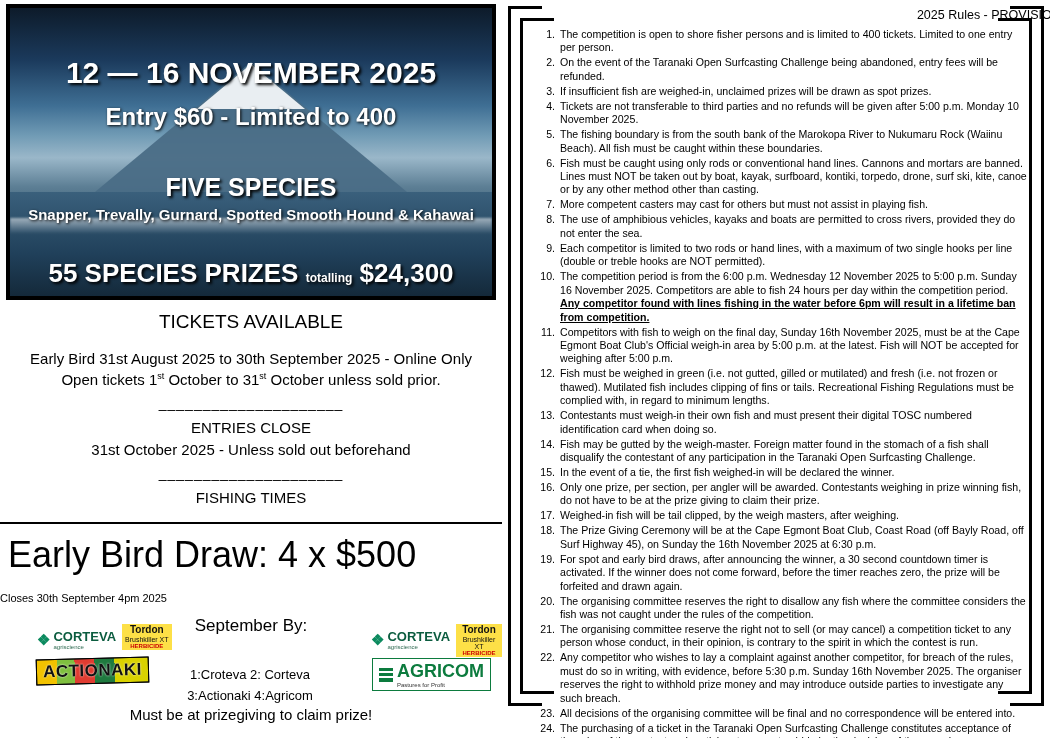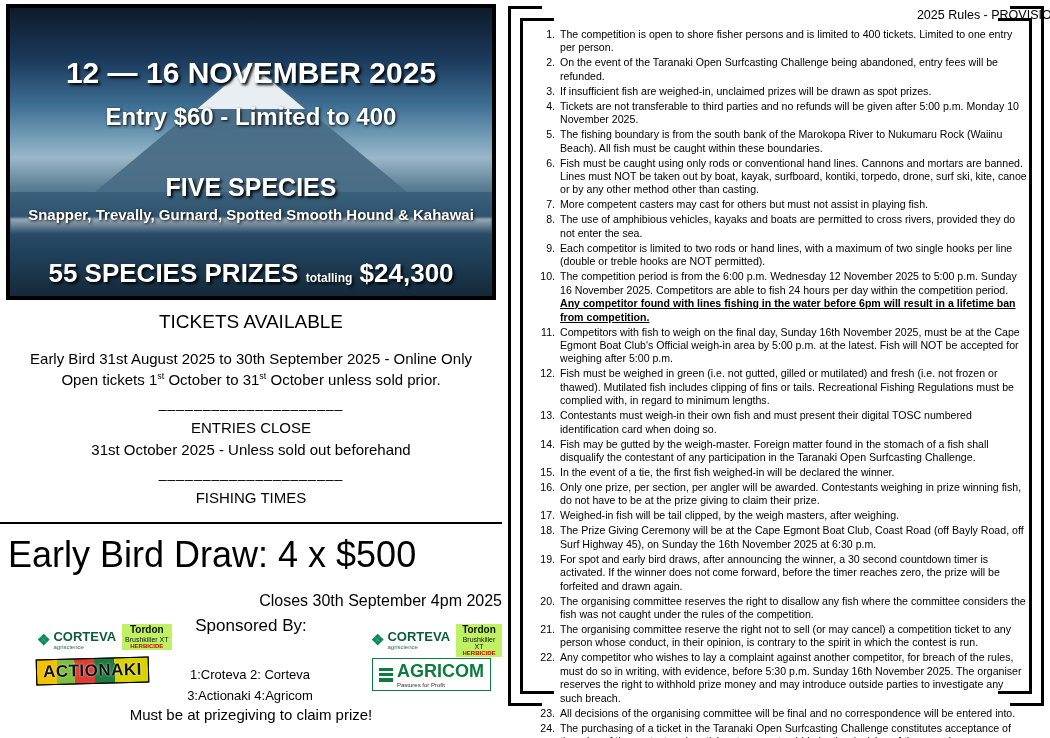--- a/index.html
+++ b/index.html
@@ -95,41 +95,41 @@
 
   .earlybird {
     position:absolute; left:0; top:522px; width:502px; height:58px;
     border-top:2px solid #000;
   }
   .earlybird-title {
     position:absolute; left:8px; top:10px;
     font-size:36px; letter-spacing:0px;
   }
   .closes {
-    position:absolute; left:0; top:592px; width:502px; text-align:right;
-    font-size:16px;
+    position:absolute; left:0; top:592px; width:502px; text-align:left;
+    font-size:11px;
   }
   .sponsored {
     position:absolute; left:0; top:616px; width:502px; text-align:center;
     font-size:17px;
   }
   .sponsor-names {
     position:absolute; left:120px; top:665px; width:260px; text-align:center;
     font-size:13px; line-height:1.6;
   }
   .logo { position:absolute; }
   .corteva {
     background:#fff; color:#0b5c3f; font-weight:bold; font-size:13px;
     padding:2px 4px; display:flex; align-items:center; gap:3px;
     border:1px solid #fff;
   }
   .corteva .leaf { color:#0b8a5e; font-size:15px; line-height:1; }
   .corteva .sub { display:block; font-size:6px; font-weight:normal; color:#2f6b52; }
   .tordon {
-    background:#bef264; color:#111; font-size:10px; font-weight:bold;
+    background:#fde047; color:#111; font-size:10px; font-weight:bold;
     text-align:center; line-height:1.05; padding:1px 3px;
   }
   .tordon .t2 { font-size:7px; font-weight:normal; display:block; }
   .tordon .t3 { font-size:6px; color:#c00; display:block; }
   .actionaki {
     background:#111; color:#fff; font-weight:bold; font-size:17px;
     padding:2px 6px; letter-spacing:.5px;
     background-image:linear-gradient(90deg,#f2c200 0 18%, #7fbf3f 18% 34%, #e03c31 34% 52%, #1f7a3f 52% 70%, #d9d200 70% 100%);
     color:#111;
     border:1px solid #000;
@@ -219,21 +219,21 @@
       <div>31st October 2025 - Unless sold out beforehand</div>
       <div class="rule-line">_____________________</div>
       <div class="sub-head">FISHING TIMES</div>
     </div>
 
     <div class="earlybird">
       <div class="earlybird-title">Early Bird Draw: 4 x $500</div>
     </div>
 
     <div class="closes">Closes 30th September 4pm 2025</div>
-    <div class="sponsored">Sponsored By:</div>
+    <div class="sponsored">September By:</div>
     <div class="sponsor-names">
       <div>1:Croteva 2: Corteva</div>
       <div>3:Actionaki 4:Agricom</div>
     </div>
 
     <div class="logo corteva" style="left:32px; top:626px;">
       <span class="leaf">❖</span>
       <span><span>CORTEVA</span><span class="sub">agriscience</span></span>
     </div>
     <div class="logo tordon" style="left:122px; top:624px;">

